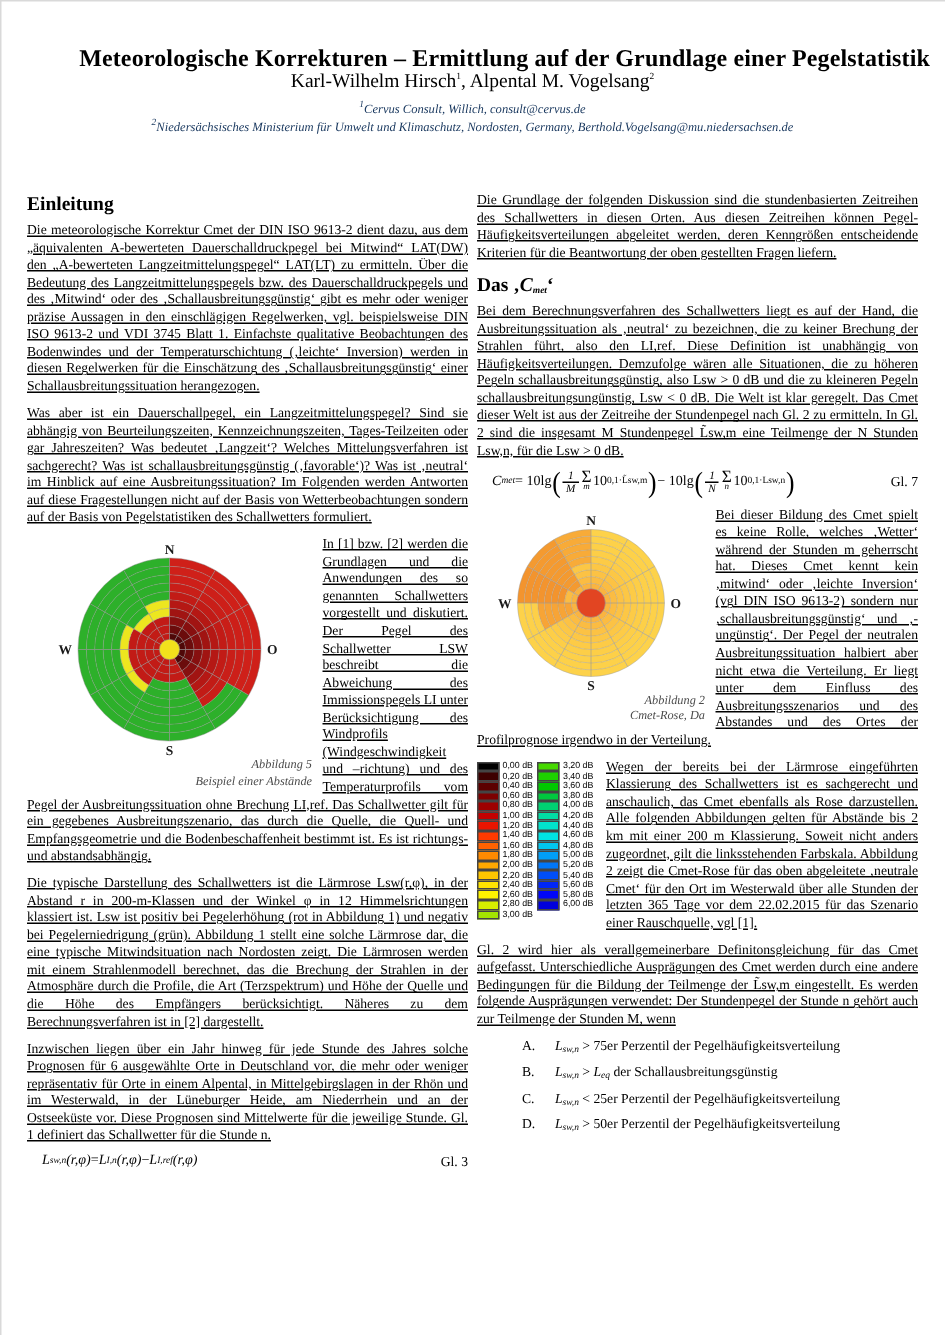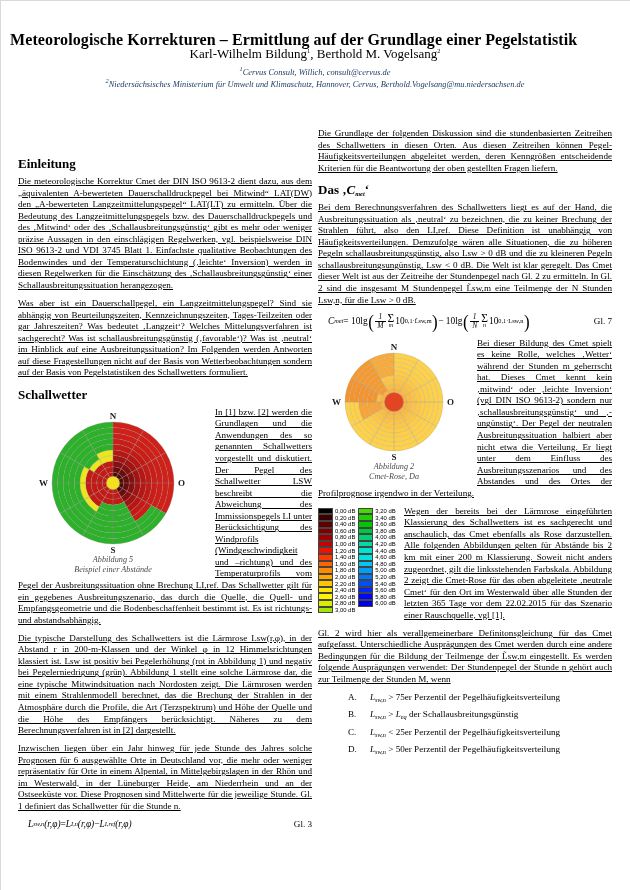--- a/index.html
+++ b/index.html
@@ -1,46 +1,46 @@
 <!DOCTYPE html>
 <html lang="de"><head>
 <meta charset="utf-8">
 <style>
   html,body{margin:0;padding:0;}
   body{width:630px;height:890px;background:#ffffff;position:relative;overflow:hidden;
        font-family:"Liberation Serif",serif;color:#000;}
   .page{position:absolute;inset:0;box-shadow:inset 1px 1px 0 #d9d9d9;}
 
   
-  .title{position:absolute;top:20px;left:10px;right:10px;text-align:left;
+  .title{position:absolute;top:20px;left:10px;right:10px;text-align:right;
          font-size:16px;font-weight:bold;letter-spacing:.1px;}
   .authors{position:absolute;top:46px;left:0;right:0;text-align:center;font-size:13px;}
   .affils{position:absolute;top:67px;left:0;right:0;text-align:center;
           font-size:8.4px;font-style:italic;color:#17365d;line-height:1.45;}
 
   
   .col{position:absolute;top:128px;width:294px;}
-  .col-left{left:18px;margin-top:28px;}
+  .col-left{left:18px;}
   .col-right{left:318px;}
 
   h2{font-size:13px;margin:0 0 4px 0;font-weight:bold;}
   h2.gap{margin-top:8px;}
   p{font-size:9.1px;line-height:1.27;text-align:justify;margin:0 0 6.5px 0;text-decoration:underline;}
 
   .it{font-style:italic;}
   sub{font-size:6.3px;font-style:italic;vertical-align:-1.5px;line-height:0;}
   sup{font-size:6.3px;vertical-align:super;line-height:0;}
 
   
   .figwrap::after{content:"";display:block;clear:both;}
   figure{margin:0;}
   .fig{float:left;text-align:center;}
   .fig1{width:190px;margin:2px 7px 2px 0;}
   .fig2{width:152px;margin:2px 7px 2px 0;}
-  figcaption{font-size:8.2px;font-style:italic;color:#4a4a4a;line-height:1.3;}
+  figcaption{font-size:8.2px;font-style:italic;color:#4a4a4a;line-height:1.3;text-align:right;}
 
   
   .eq{display:flex;align-items:center;font-size:9.4px;margin:4px 0 8px 0;}
   .eq .eqbody{display:inline-flex;align-items:center;padding-left:10px;}
   .eq .lab{margin-left:auto;font-size:9.1px;}
   .frac{display:inline-flex;flex-direction:column;align-items:center;
         font-size:7.5px;line-height:1.05;margin:0 1px;font-style:italic;}
   .frac .den{border-top:.6px solid #000;padding:0 2px;}
   .sum{display:inline-flex;flex-direction:column;align-items:center;line-height:.85;margin:0 1px;}
   .sum .sig{font-size:11.5px;}
@@ -59,31 +59,30 @@
   .li{display:flex;font-size:9.1px;margin-bottom:7.5px;}
   .li .letter{margin-left:30px;width:22px;flex:none;}
   .rose svg{display:block;margin:0 auto;}
 </style>
 </head>
 <body>
 
 <div class="page">
 
   <h1 class="title">Meteorologische Korrekturen – Ermittlung auf der Grundlage einer Pegelstatistik</h1>
-  <div class="authors"><span>Karl-Wilhelm Bildung</span><sup>1</sup><span>, Berthold M. Vogelsang</span><sup>2</sup></div>
+  <div class="authors"><span>Karl-Wilhelm Hirsch</span><sup>1</sup><span>, Alpental M. Vogelsang</span><sup>2</sup></div>
   <div class="affils">
     <div><sup>1</sup><span>Cervus Consult, Willich, consult@cervus.de</span></div>
-    <div><sup>2</sup><span>Niedersächsisches Ministerium für Umwelt und Klimaschutz, Hannover, Cervus, Berthold.Vogelsang@mu.niedersachsen.de</span></div>
+    <div><sup>2</sup><span>Niedersächsisches Ministerium für Umwelt und Klimaschutz, Nordosten, Germany, Berthold.Vogelsang@mu.niedersachsen.de</span></div>
   </div>
 
   <section class="col col-left">
     <h2>Einleitung</h2>
     <p>Die meteorologische Korrektur Cmet der DIN ISO 9613-2 dient dazu, aus dem „äquivalenten A-bewerteten Dauerschalldruckpegel bei Mitwind“ LAT(DW) den „A-bewerteten Langzeitmittelungspegel“ LAT(LT) zu ermitteln. Über die Bedeutung des Langzeitmittelungspegels bzw. des Dauerschalldruckpegels und des ‚Mitwind‘ oder des ‚Schallausbreitungsgünstig‘ gibt es mehr oder weniger präzise Aussagen in den einschlägigen Regelwerken, vgl. beispielsweise DIN ISO 9613-2 und VDI 3745 Blatt 1. Einfachste qualitative Beobachtungen des Bodenwindes und der Temperaturschichtung (‚leichte‘ Inversion) werden in diesen Regelwerken für die Einschätzung des ‚Schallausbreitungsgünstig‘ einer Schallausbreitungssituation herangezogen.</p>
     <p>Was aber ist ein Dauerschallpegel, ein Langzeitmittelungspegel? Sind sie abhängig von Beurteilungszeiten, Kennzeichnungszeiten, Tages-Teilzeiten oder gar Jahreszeiten? Was bedeutet ‚Langzeit‘? Welches Mittelungsverfahren ist sachgerecht? Was ist schallausbreitungsgünstig (‚favorable‘)? Was ist ‚neutral‘ im Hinblick auf eine Ausbreitungssituation? Im Folgenden werden Antworten auf diese Fragestellungen nicht auf der Basis von Wetterbeobachtungen sondern auf der Basis von Pegelstatistiken des Schallwetters formuliert.</p>
-    <h2 class="gap">Schallwetter</h2>
 
     <div class="figwrap">
       <figure class="fig fig1">
         <div class="rose">
             <svg width="180" height="146" viewBox="0 0 180 146">
               <path d="M90.00 63.23 A10.77 10.77 0 0 1 95.38 64.68 L92.59 69.51 A5.19 5.19 0 0 0 90.00 68.81 Z" fill="#4f0808"></path>
               <path d="M90.00 57.65 A16.35 16.35 0 0 1 98.17 59.84 L95.38 64.68 A10.77 10.77 0 0 0 90.00 63.23 Z" fill="#6b0c0c"></path>
               <path d="M90.00 52.07 A21.93 21.93 0 0 1 100.96 55.01 L98.17 59.84 A16.35 16.35 0 0 0 90.00 57.65 Z" fill="#870f0f"></path>
               <path d="M90.00 46.49 A27.51 27.51 0 0 1 103.76 50.17 L100.96 55.01 A21.93 21.93 0 0 0 90.00 52.07 Z" fill="#a11412"></path>
               <path d="M90.00 40.91 A33.09 33.09 0 0 1 106.55 45.34 L103.76 50.17 A27.51 27.51 0 0 0 90.00 46.49 Z" fill="#b51814"></path>

